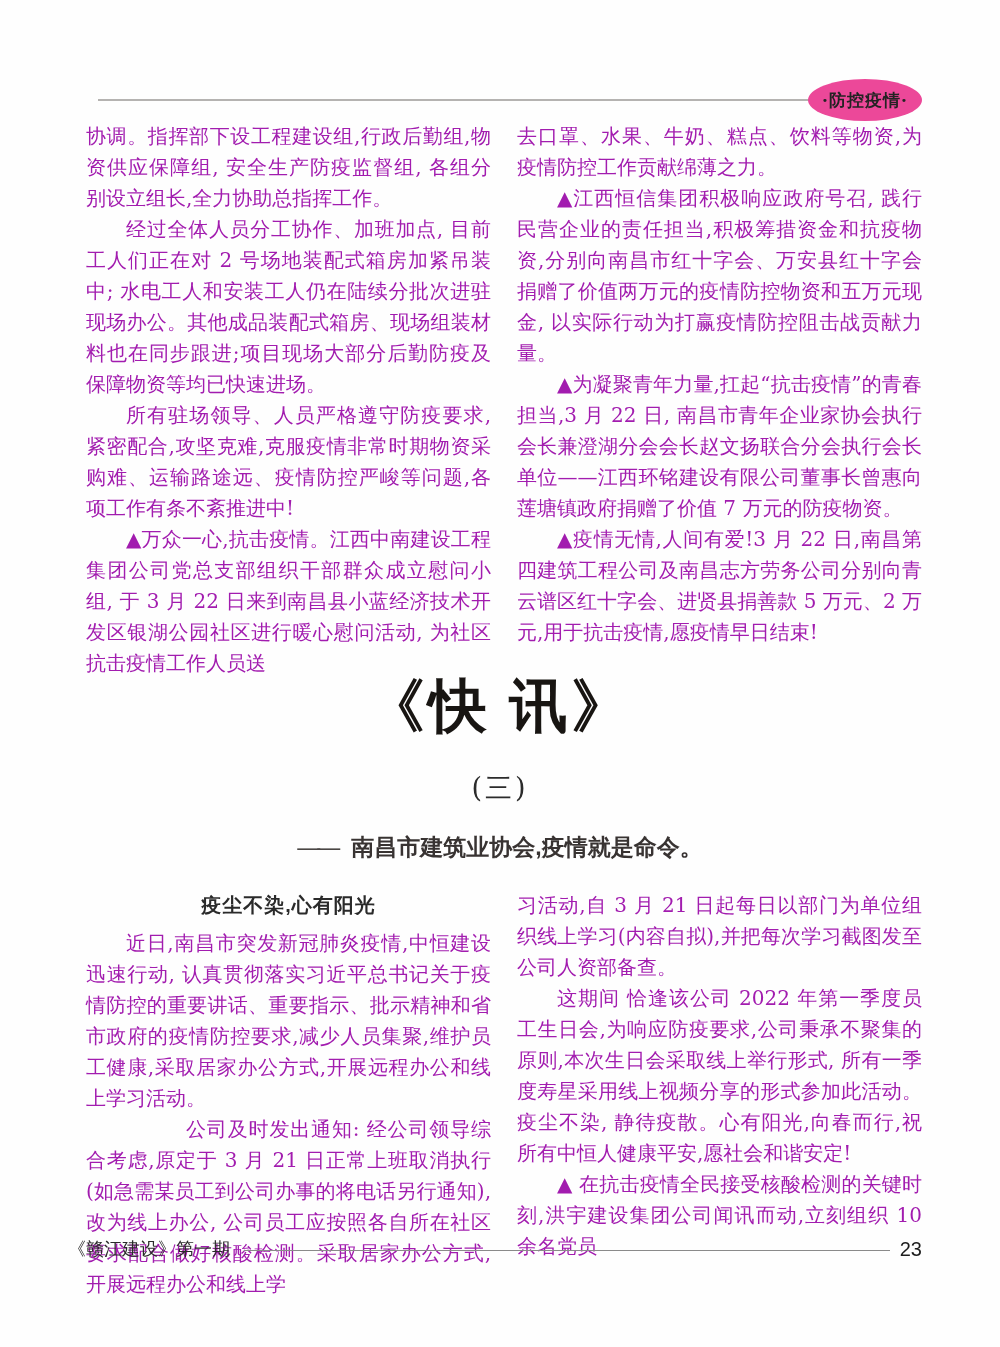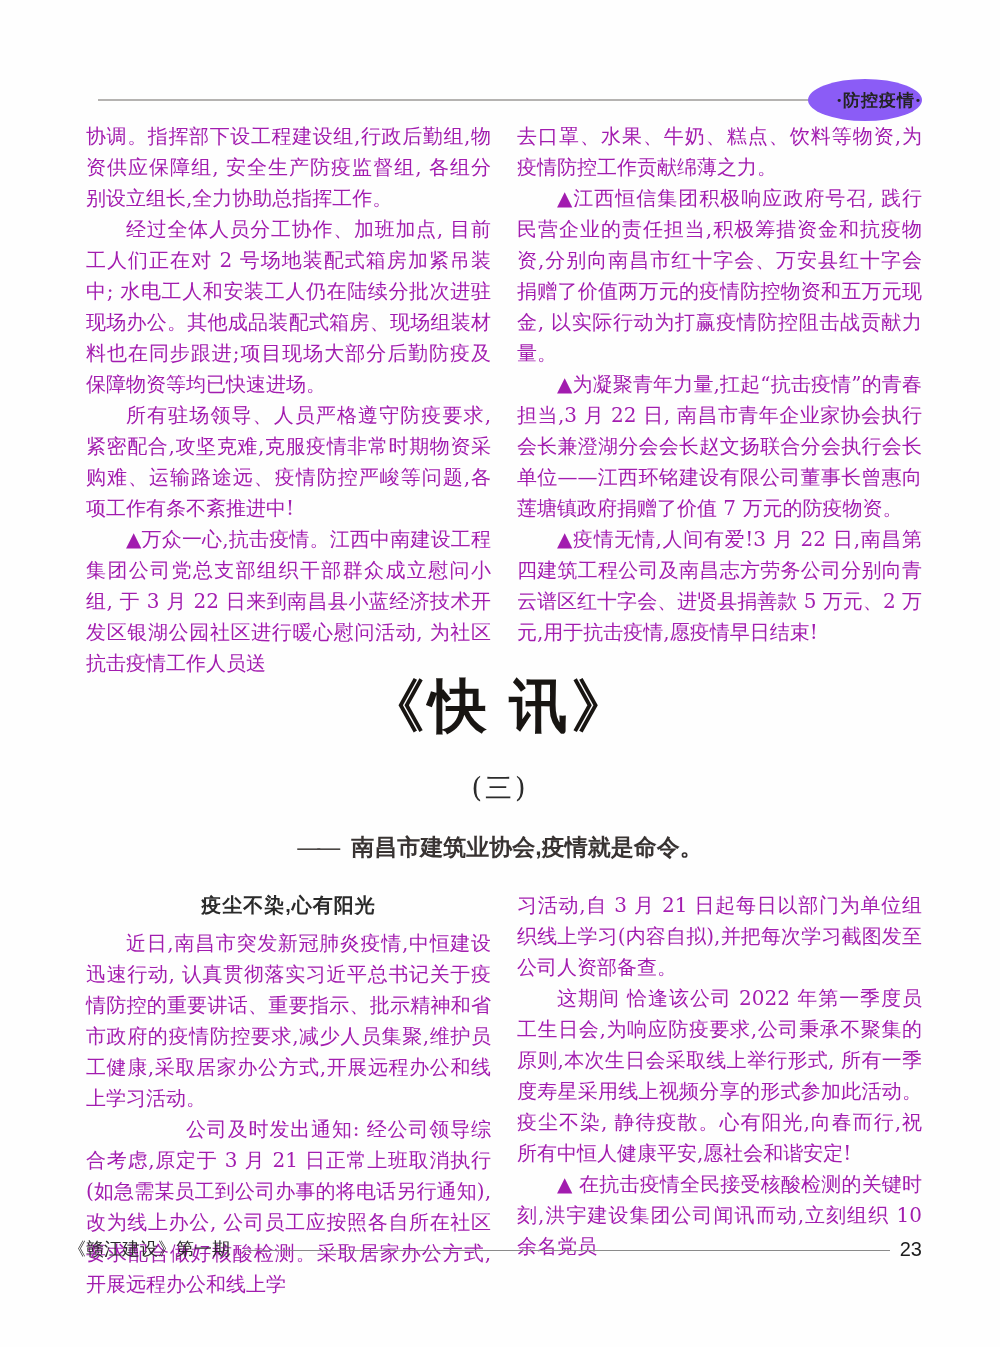--- a/index.html
+++ b/index.html
@@ -14,22 +14,22 @@
   .page { position: relative; width: 1000px; height: 1347px; background: #fefefe; }
 
   
   .page-header {
     position: absolute; top: 79px; left: 98px; right: 78px;
     display: flex; align-items: center;
   }
   .header-rule { flex: 1; height: 2px; background: #b5b3b1; margin-right: -4px; }
   .header-badge {
     width: 114px; height: 42px; flex: 0 0 114px;
-    background: #8b5cf6; border-radius: 50%;
-    display: flex; align-items: center; justify-content: flex-end;
+    background: #ec4899; border-radius: 50%;
+    display: flex; align-items: center; justify-content: center;
   }
   .header-badge span {
     font-size: 17px; font-weight: bold; color: #232323; letter-spacing: 1px;
     font-family: "DejaVu Serif", serif;
   }
 
   
   .columns {
     position: absolute; left: 86px; width: 836px;
     display: flex; gap: 26px;

